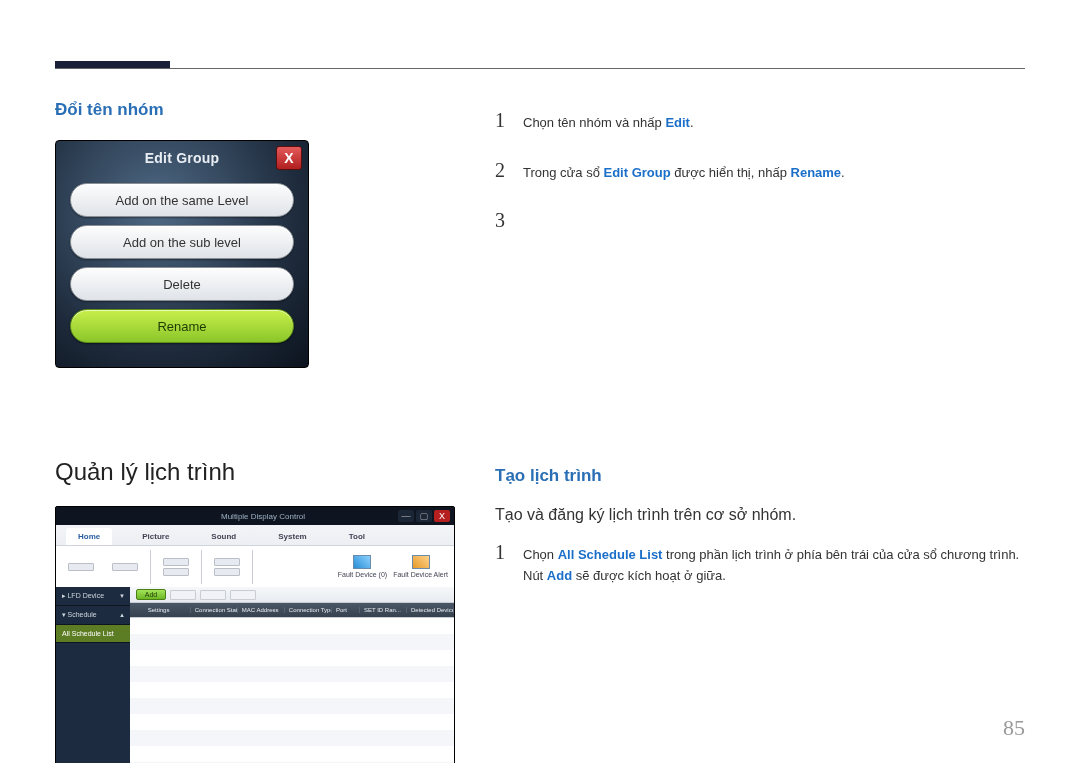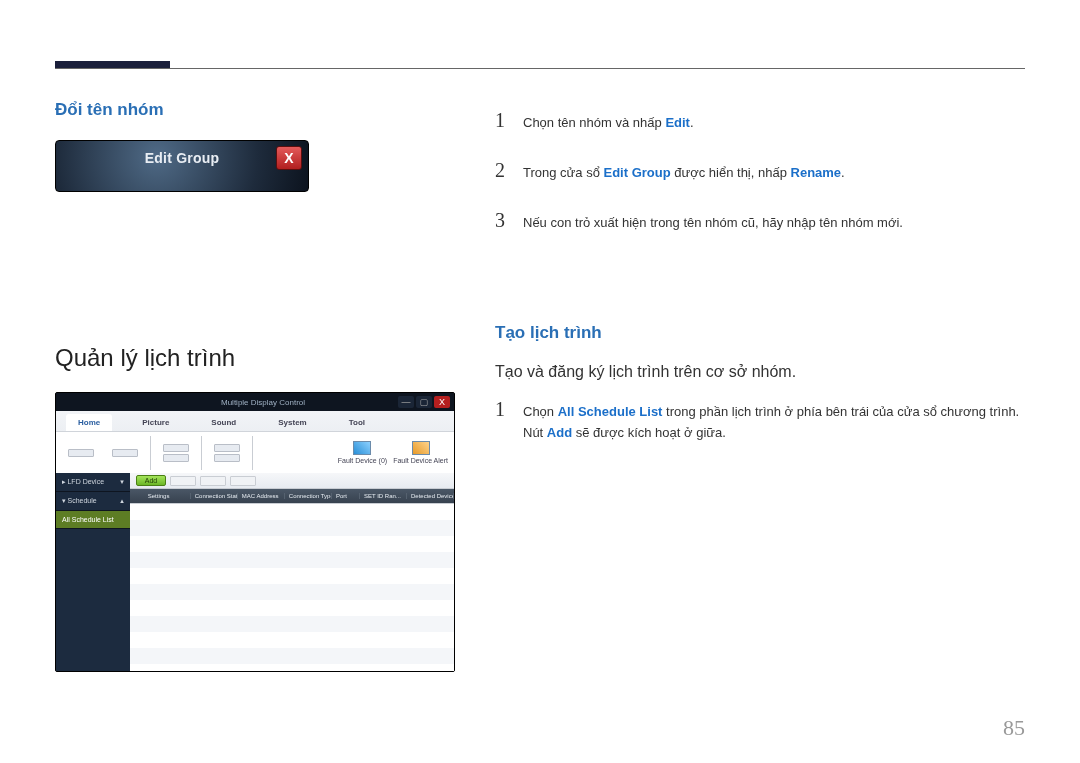--- a/index.html
+++ b/index.html
@@ -308,40 +308,45 @@
     <div class="left-col">
       <div class="sub-heading">Đổi tên nhóm</div>
 
       <div class="edit-group-dialog">
         <div class="dlg-titlebar">
           <span>Edit Group</span>
           <div class="dlg-close">
             <span>X</span>
           </div>
         </div>
+        <div class="dlg-body">
+          <div class="dlg-btn">Add on the same Level</div>
+          <div class="dlg-btn">Add on the sub level</div>
+          <div class="dlg-btn">Delete</div>
+          <div class="dlg-btn active">Rename</div>
+        </div>
       </div>
     </div>
 
     <div class="right-col">
       <div class="numlist">
         <div class="numitem">
           <span class="num">1</span>
           <span>
             <span>Chọn tên nhóm và nhấp </span><span class="keyword">Edit</span><span>.</span>
           </span>
         </div>
         <div class="numitem">
           <span class="num">2</span>
           <span>
             <span>Trong cửa sổ </span><span class="keyword">Edit Group</span><span> được hiển thị, nhấp </span><span class="keyword">Rename</span><span>.</span>
           </span>
         </div>
         <div class="numitem">
           <span class="num">3</span>
-          <span>Nếu con trỏ xuất hiện trong tên nhóm cũ, hãy nhập tên nhóm mới.</span>
         </div>
       </div>
     </div>
   </div>
 
   <div class="two-col" style="margin-top:50px;">
     <div class="left-col">
       <div class="heading-large">Quản lý lịch trình</div>
 
       <div class="mdc-window">
@@ -423,21 +428,21 @@
               <div class="mdc-th">Detected Devices</div>
             </div>
             <div class="mdc-grid-area"></div>
           </div>
         </div>
 
       </div>
     </div>
 
     <div class="right-col">
-      <div class="sub-heading" style="margin-top:19px;">Tạo lịch trình</div>
+      <div class="sub-heading" style="margin-top:48px;">Tạo lịch trình</div>
       <div class="intro-text">Tạo và đăng ký lịch trình trên cơ sở nhóm.</div>
       <div class="numlist">
         <div class="numitem">
           <span class="num">1</span>
           <span>
             <span>Chọn </span><span class="keyword">All Schedule List</span><span> trong phần lịch trình ở phía bên trái của cửa sổ chương trình. Nút </span><span class="keyword">Add</span><span> sẽ được kích hoạt ở giữa.</span>
           </span>
         </div>
       </div>
     </div>

